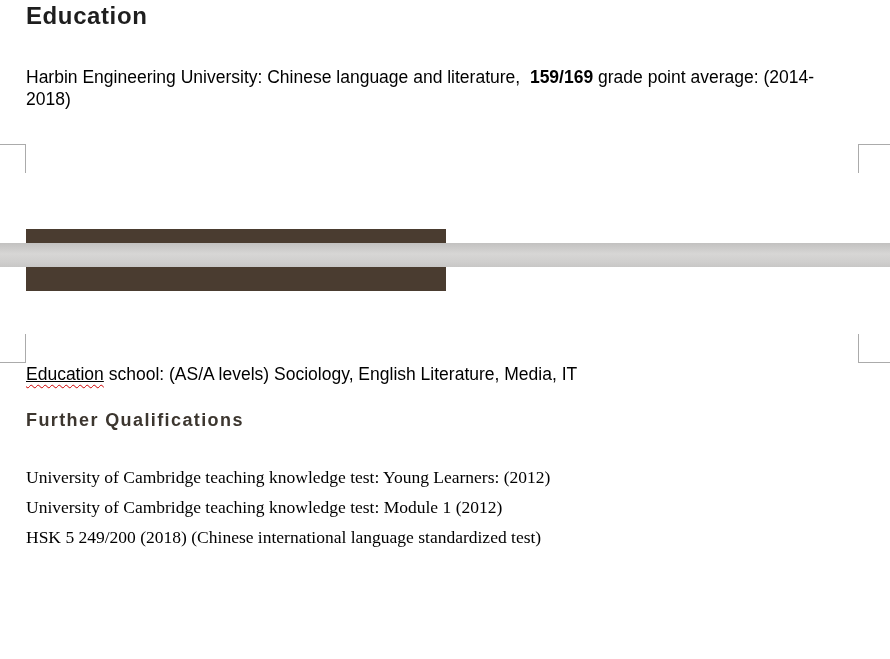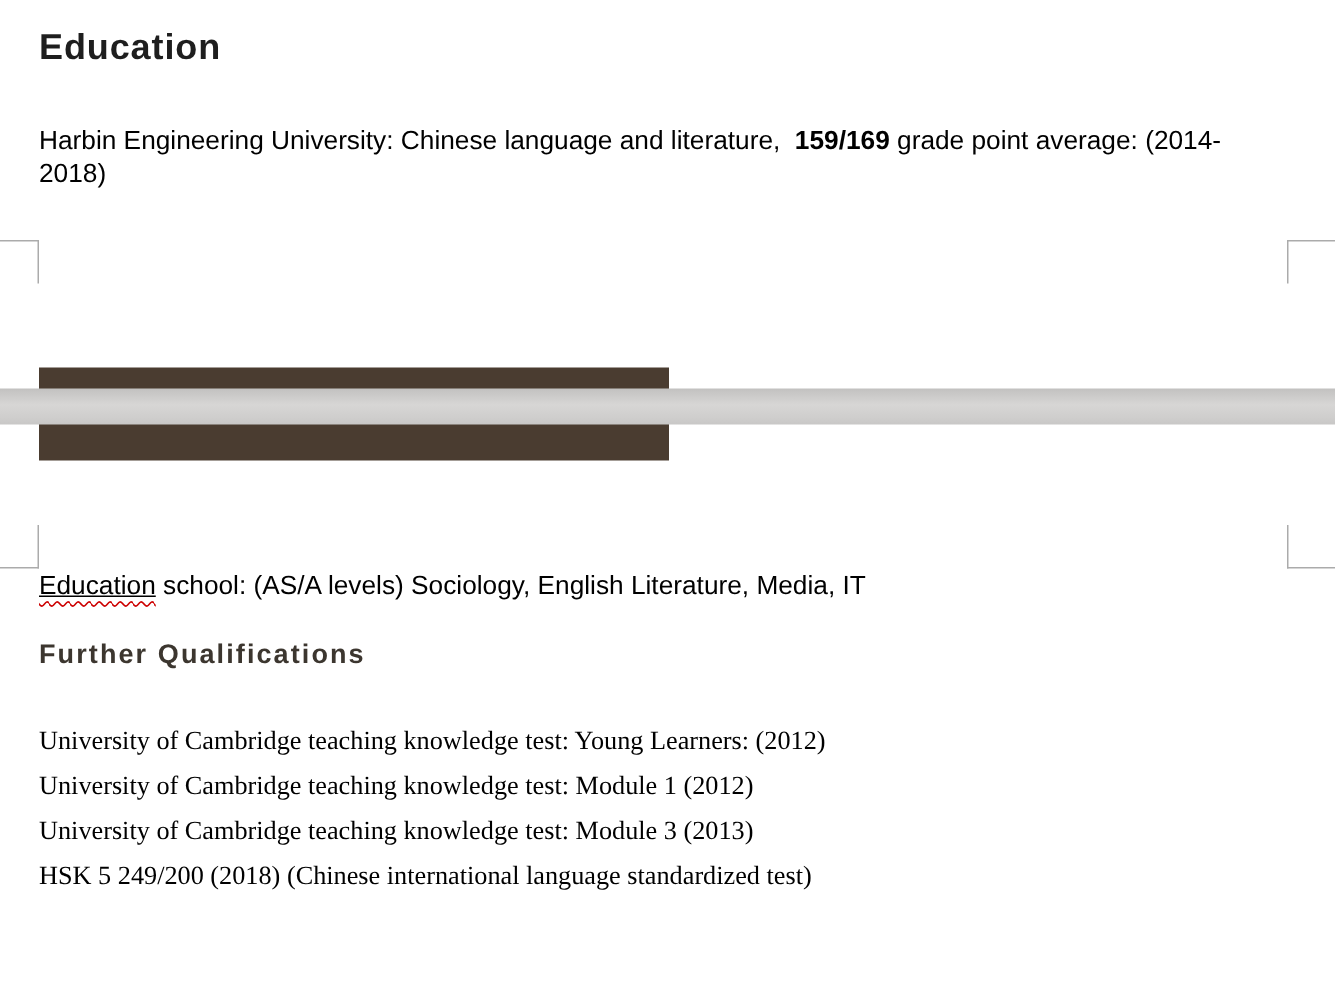--- a/index.html
+++ b/index.html
@@ -18,21 +18,20 @@
   body {
     width: 890px; height: 659px;
     background: var(--page-background);
     font-family: "Liberation Serif", serif;
     overflow: hidden;
   }
   .page {
     position: relative;
     width: 890px; height: 521px;
     background: var(--page-background);
-    margin-top: 16px;
   }
 
   
   .h-edu {
     position: absolute; left: 26px; top: 2px; margin: 0;
     font-family: "Liberation Sans", sans-serif;
     font-size: 24px; font-weight: 700; letter-spacing: 0.6px;
     color: var(--heading-primary);
   }
   .h-further {
@@ -125,17 +124,16 @@
 
   <div class="page-gap"></div>
 
   <p class="para p-beckfoot"><span class="u-solid"><span class="u-wavy">Education</span></span><span> school: (AS/A levels) Sociology, English Literature, Media, IT</span></p>
 
   <h2 class="h-further">Further Qualifications</h2>
 
   <div class="qual-list">
     <p>University of Cambridge teaching knowledge test: Young Learners: (2012)</p>
     <p>University of Cambridge teaching knowledge test: Module 1 (2012)</p>
-    <p>University of Cambridge teaching knowledge test: Module 3 (2013)</p>
     <p>HSK 5 249/200 (2018) (Chinese international language standardized test)</p>
   </div>
 
 </div>
 
 </body></html>

